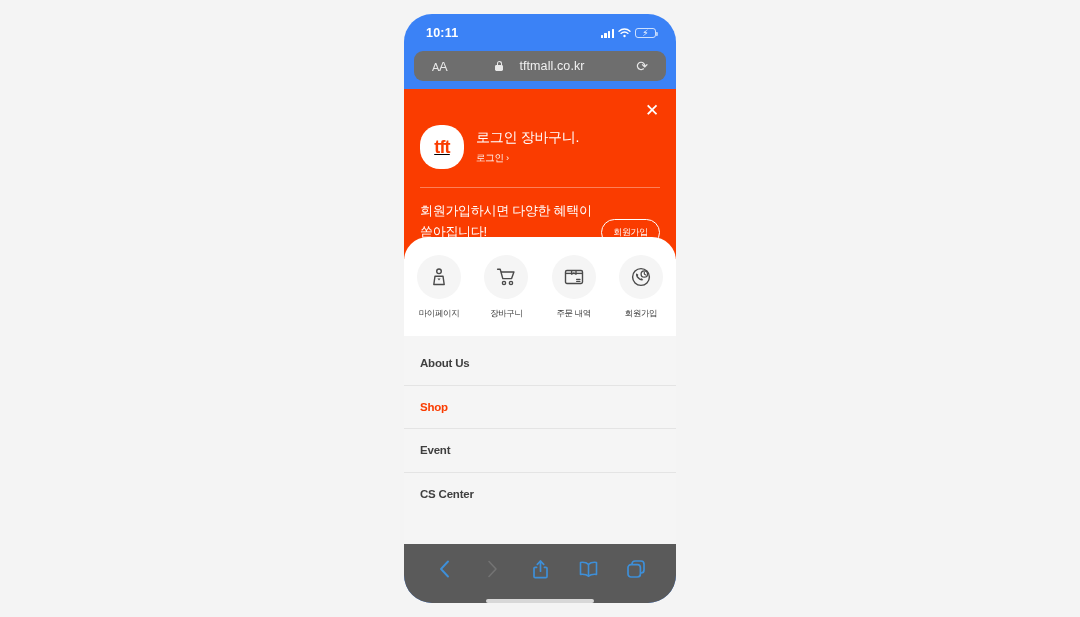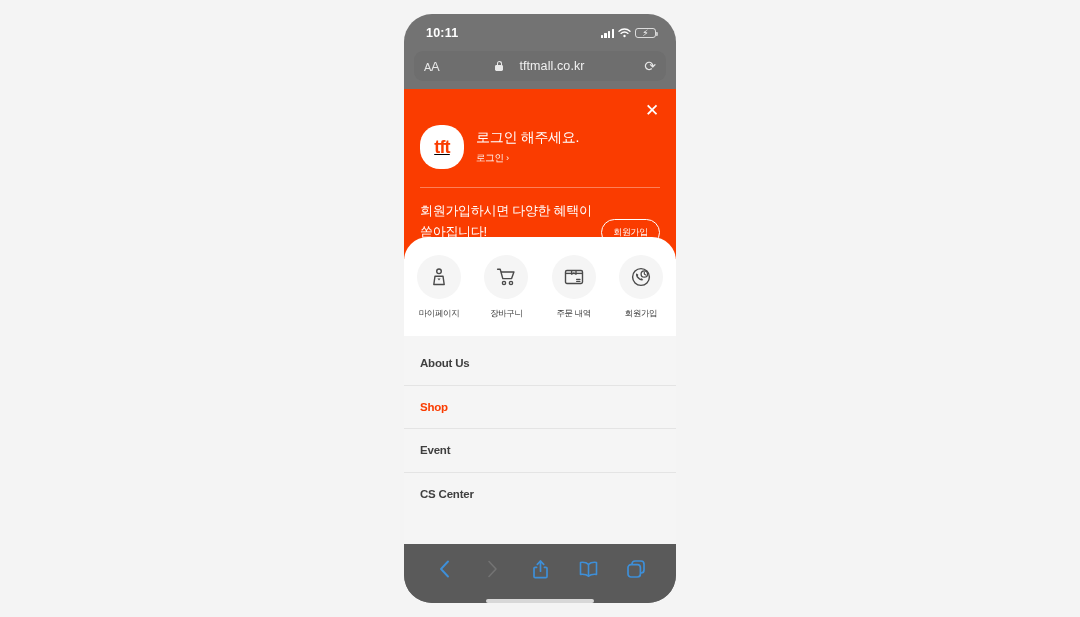--- a/index.html
+++ b/index.html
@@ -60,21 +60,21 @@
   }
   .battery .bolt {
     position:absolute; left:50%; top:50%; transform: translate(-50%,-50%);
     font-size: 9px; color:#fff; line-height:1;
   }
 
   
   .urlbar-wrap { padding: 3px 10px 8px; }
   .urlbar {
     height: 30px; background: #6e6e6e; border-radius: 9px;
-    display: flex; align-items: center; padding: 0 10px;
+    display: flex; align-items: center; padding: 0 18px;
     position: relative;
   }
   .aa { color: #e8e8e8; font-size: 11px; letter-spacing: -.3px; }
   .aa .big { font-size: 13px; }
   .url-center {
     position: absolute; left: 0; right: 0;
     display: flex; align-items: center; justify-content: center; gap: 16px;
     pointer-events: none;
   }
   .lock { width: 8px; height: 10px; position: relative; }
@@ -197,21 +197,21 @@
     position: absolute; bottom: 9px; left: 50%;
     transform: translateX(-50%);
     width: 108px; height: 4px; border-radius: 2px;
     background: #d8d8d8;
   }
 </style>
 </head>
 <body>
 
 <div class="stage">
-  <div class="phone" style="background: #737373;">
+  <div class="phone" style="background: #3b82f6;">
 
     <div class="statusbar">
       <div class="clock">10:11</div>
       <div class="status-right">
         <span class="bars">
             <i></i>
             <i></i>
             <i></i>
             <i></i>
           </span>
@@ -247,21 +247,21 @@
     <div class="viewport" style="--orange:#fa3c00">
 
       <div class="hero" style="--orange:#fa3c00">
         <div class="close-btn">✕</div>
 
         <div class="login-row">
           <div class="logo">
             <span class="logo-text" style="color: rgb(250, 60, 0);">tft</span>
           </div>
           <div class="login-texts">
-            <div class="login-title">로그인 해주세요.</div>
+            <div class="login-title">로그인 장바구니.</div>
             <div class="login-link">로그인 ›</div>
           </div>
         </div>
 
         <div class="promo">
           <div class="promo-text">
             <div>회원가입하시면 다양한 혜택이 쏟아집니다!</div>
             <div>지금 바로 가입해보세요.</div>
           </div>
           <button class="promo-btn">회원가입</button>

